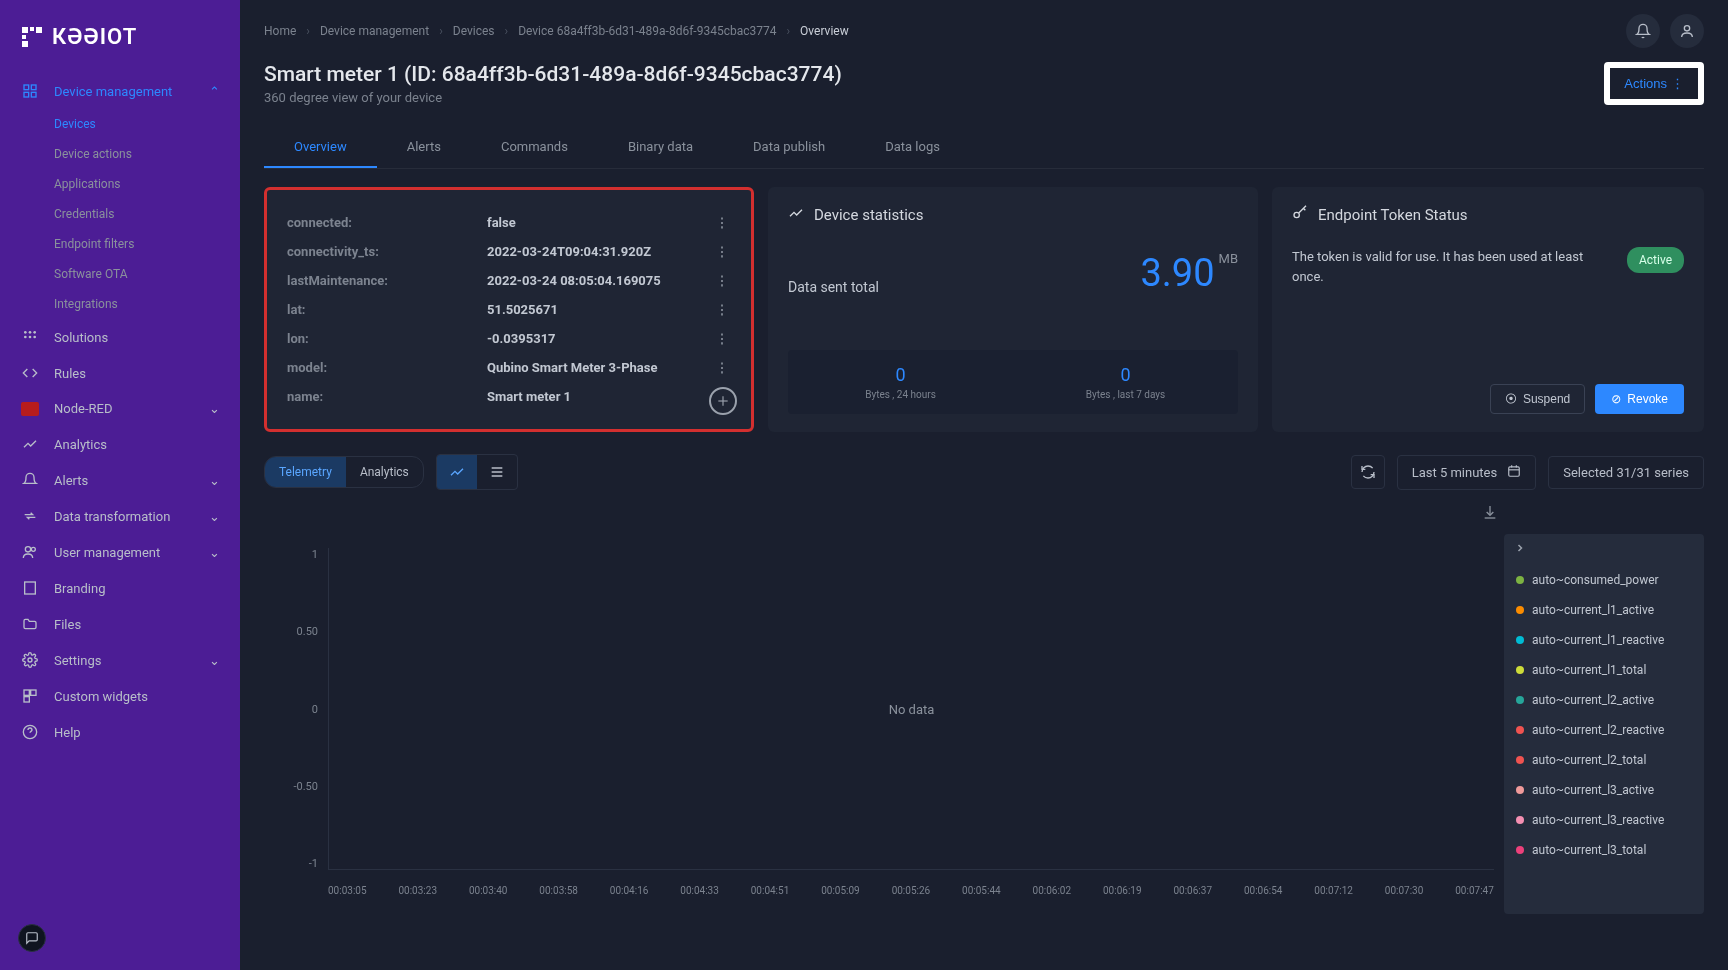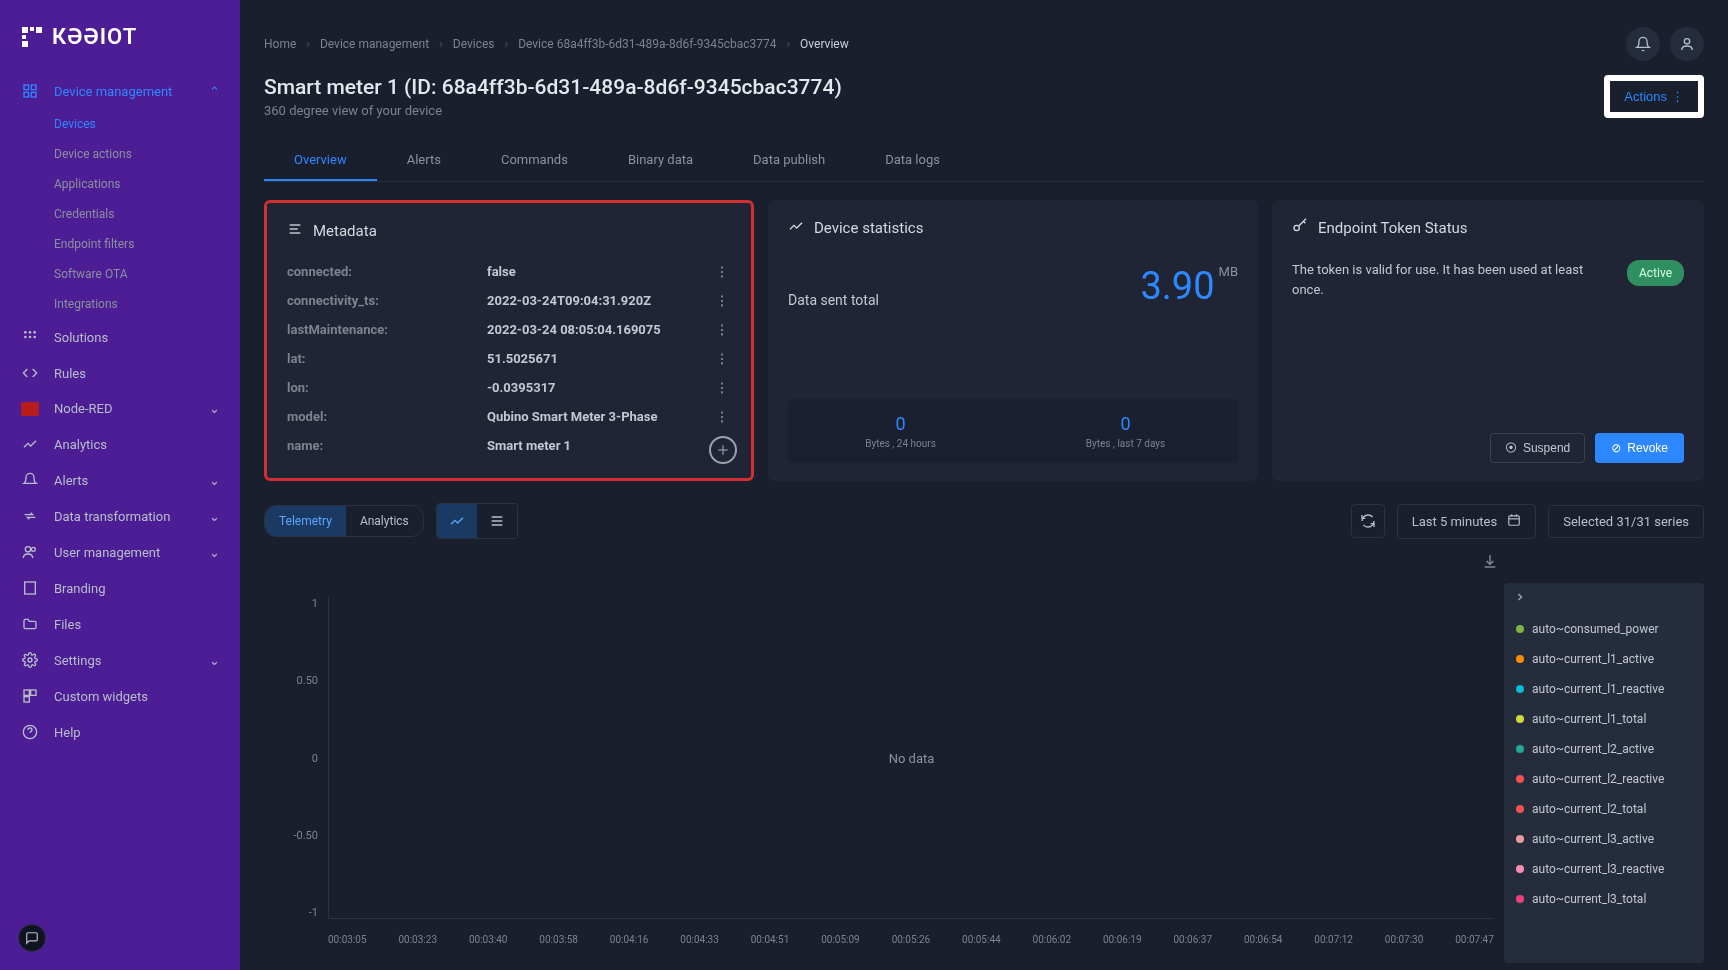--- a/index.html
+++ b/index.html
@@ -47,21 +47,21 @@
 .nav-sub-item.active { color: #2d88ff; }
 .nodered-icon { background:#b71c1c; width:18px; height:14px; border-radius:2px; display:inline-block; }
 .bubble {
   position: absolute;
   bottom: 18px; left: 18px;
   width: 28px; height: 28px; border-radius: 50%;
   background: #0f1420;
   display:flex; align-items:center; justify-content:center;
   border:1px solid #2a3142;
 }
-.main { flex: 1; padding: 13px 24px 0 24px; position: relative; overflow: hidden; }
+.main { flex: 1; padding: 0 24px 0 24px; position: relative; overflow: hidden; }
 .topbar { display:flex; align-items:center; justify-content: space-between; padding: 14px 0 4px 0; }
 .breadcrumb { display:flex; align-items:center; gap:10px; font-size:12px; color:#7b828e; }
 .breadcrumb .crumb { cursor:pointer; }
 .breadcrumb .sep { color:#4a5160; }
 .breadcrumb .crumb.current { color:#c9ced7; }
 .top-actions { display:flex; gap:10px; }
 .icon-btn {
   width:34px; height:34px; border-radius:50%;
   background:#252c3c; display:flex; align-items:center; justify-content:center;
   cursor:pointer; color:#b8bec9;
@@ -354,30 +354,20 @@
         <div class="tab active">Overview</div>
         <div class="tab">Alerts</div>
         <div class="tab">Commands</div>
         <div class="tab">Binary data</div>
         <div class="tab">Data publish</div>
         <div class="tab">Data logs</div>
       </div>
 
     <div class="cards">
       <div class="card metadata">
-        <div class="card-header">
-          <span>
-            <svg width="16" height="16" viewBox="0 0 24 24" fill="none" stroke="currentColor" stroke-width="2">
-                <line x1="4" y1="6" x2="20" y2="6"></line>
-                <line x1="4" y1="12" x2="16" y2="12"></line>
-                <line x1="4" y1="18" x2="20" y2="18"></line>
-              </svg>
-          </span>
-          <span>Metadata</span>
-        </div>
         <div class="meta-rows" id="meta-rows">
             <div class="meta-row">
               <span class="meta-key">connected:</span>
               <span class="meta-val">false</span>
               <span class="meta-more">⋮</span>
             </div>
             <div class="meta-row">
               <span class="meta-key">connectivity_ts:</span>
               <span class="meta-val">2022-03-24T09:04:31.920Z</span>
               <span class="meta-more">⋮</span>

